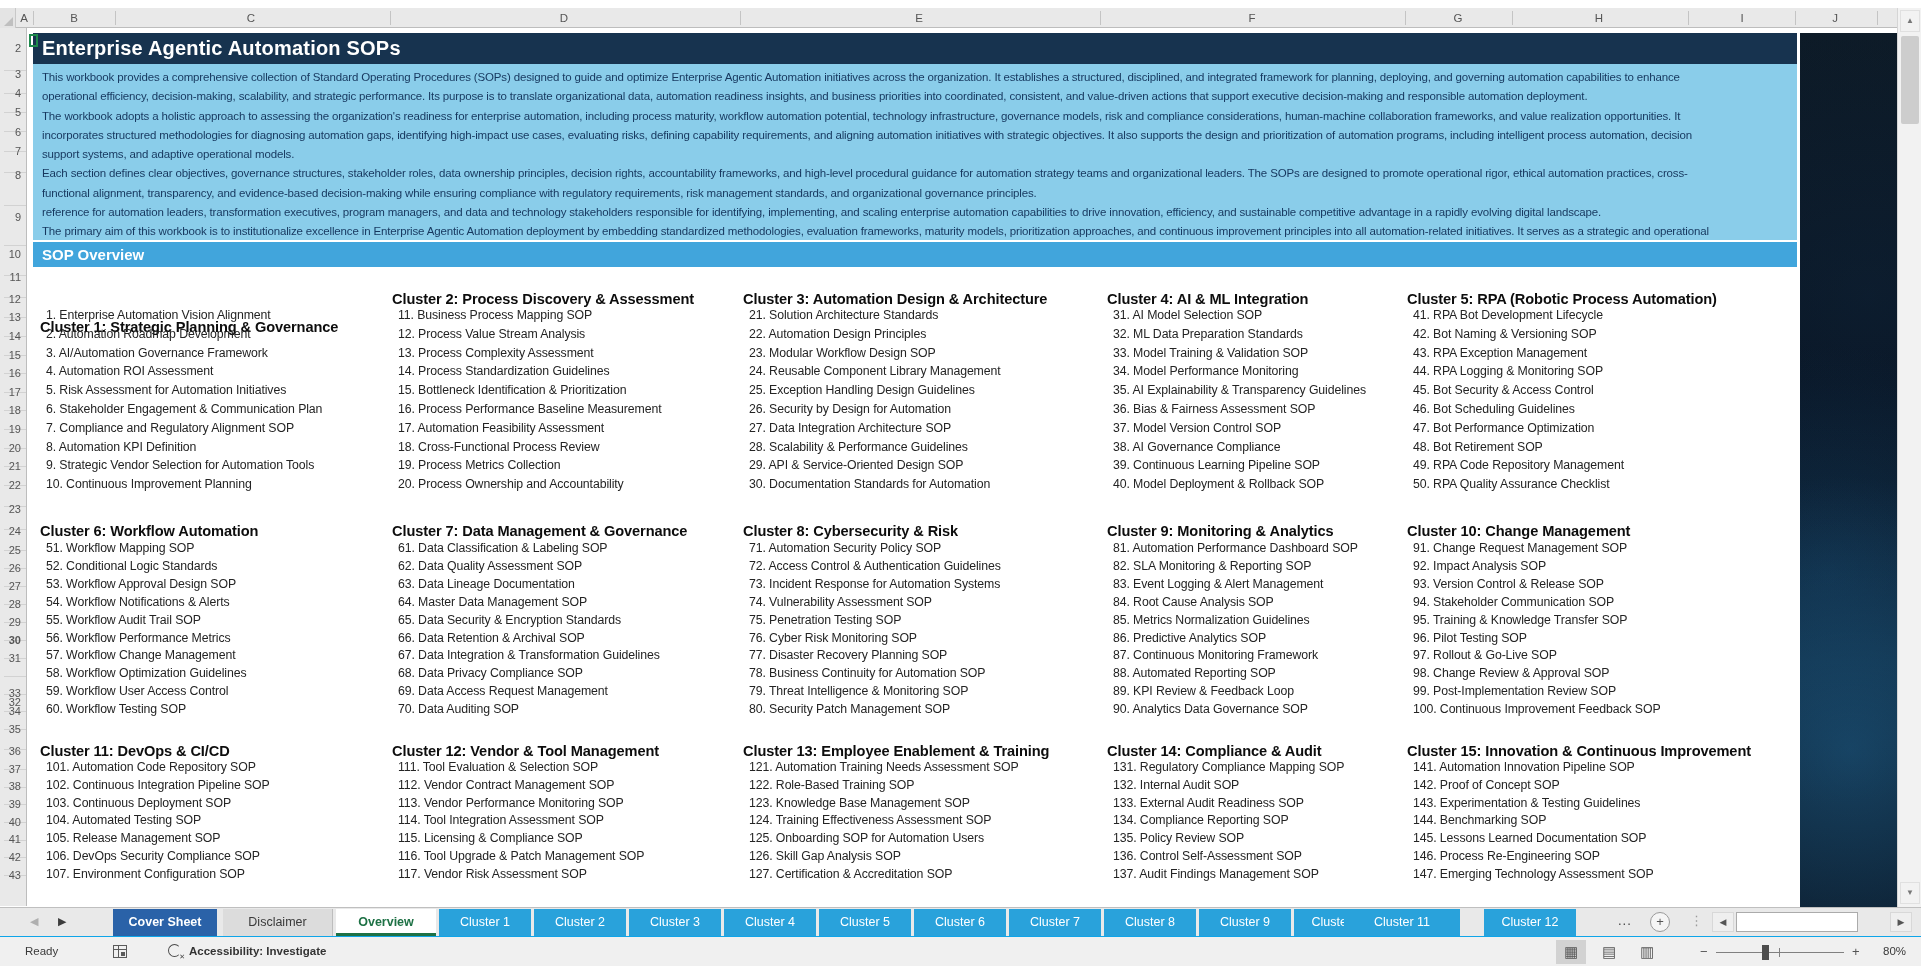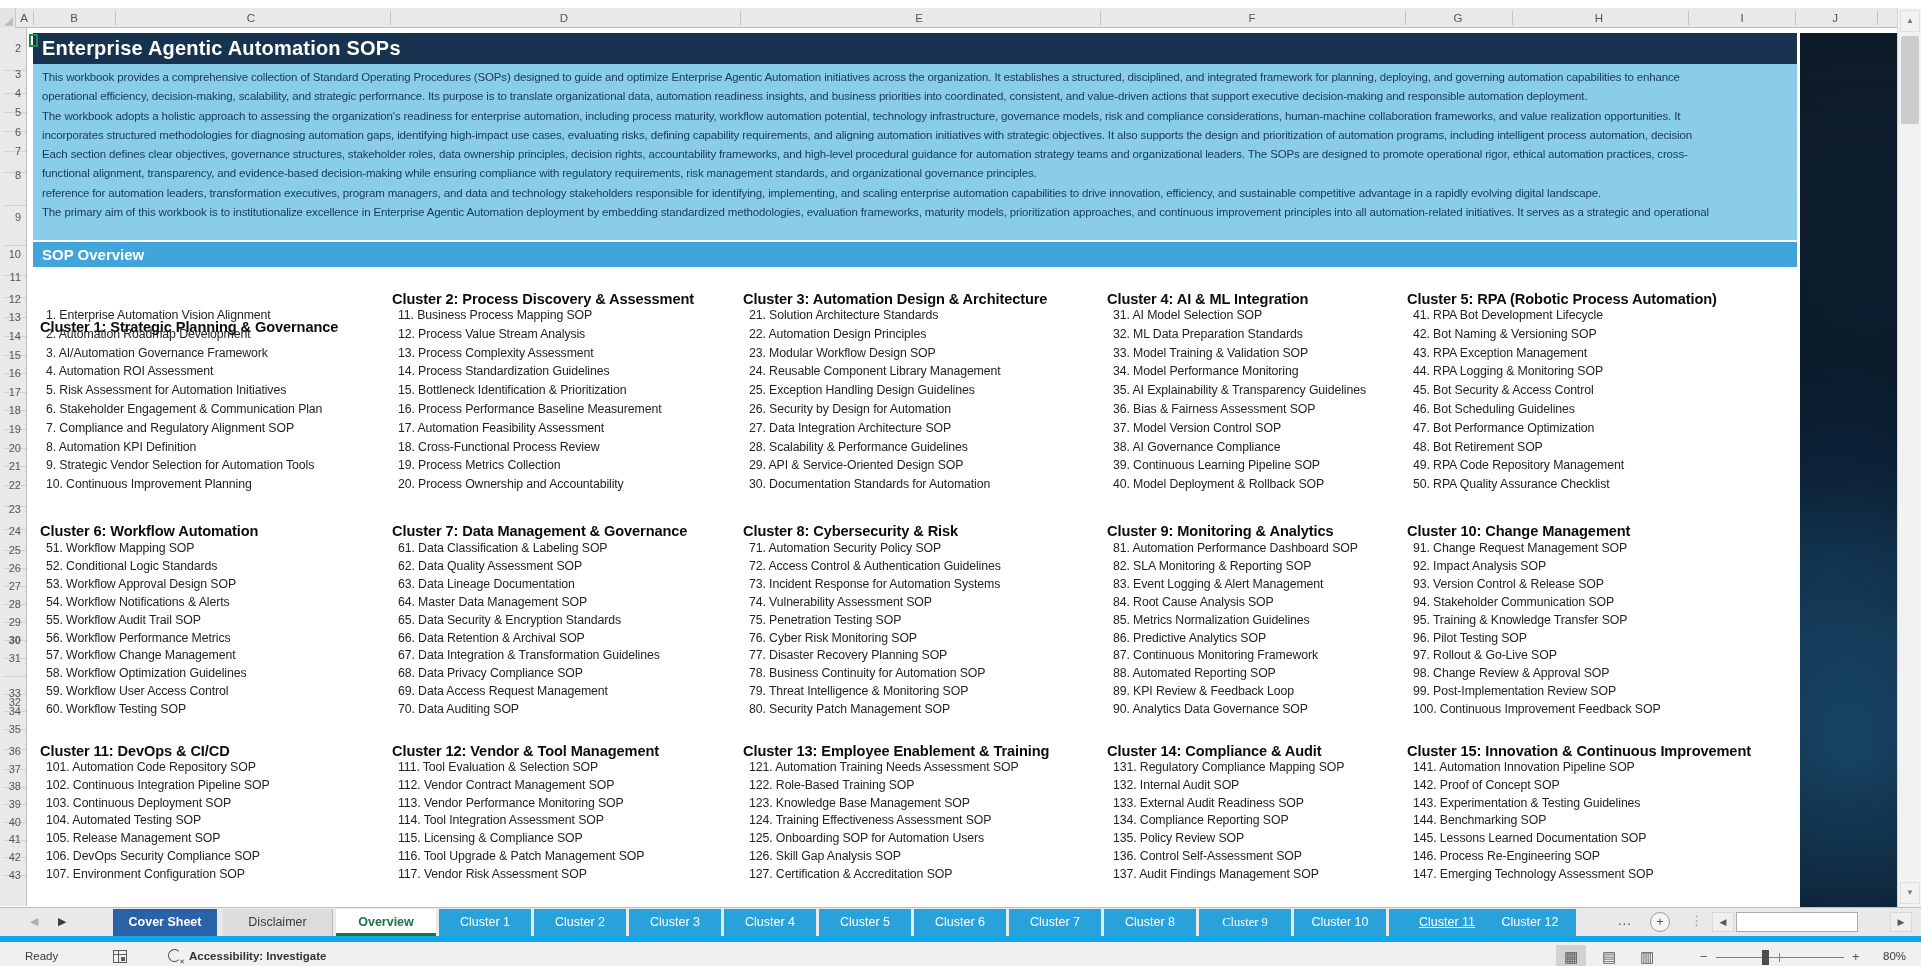--- a/index.html
+++ b/index.html
@@ -51,21 +51,21 @@
   .tab-gray { background:#DCDCDC; color:#3a3a3a; border-right:1px solid #BDBDBD; }
   .tab-active { background:#FFFFFF; color:#1E7145; font-weight:bold; border-bottom:3px solid #1E7145; }
   .tab-blue { background:#29A2DB; color:#fff; }
   #tab-more { position:absolute; top:5px; font-size:13px; color:#444; letter-spacing:1px; }
   #add-sheet { position:absolute; top:4px; width:20px; height:20px; border:1px solid #9a9a9a; border-radius:50%; color:#555; font-size:13px; line-height:18px; text-align:center; background:#F5F5F5; }
   #tab-divider { position:absolute; top:5px; color:#9a9a9a; font-size:13px; }
   .hs-btn { position:absolute; top:4px; width:22px; height:20px; background:#EFEFEF; border:1px solid #D8D8D8; color:#555; font-size:9px; text-align:center; line-height:18px; }
   #hs-thumb { position:absolute; top:4px; left:1736px; width:122px; height:20px; background:#FFFFFF; border:1px solid #ABABAB; }
 
   
-  #statusbar { position:absolute; left:0; top:936px; width:1921px; height:30px; background:#F0F0F0; border-top:6px solid #0ea5e9; font-size:11.5px; color:#3a3a3a; }
+  #statusbar { position:absolute; left:0; top:936px; width:1921px; height:30px; background:#F0F0F0; border-top:1px solid #0ea5e9; font-size:11.5px; color:#3a3a3a; }
   #ready-label { position:absolute; left:25px; top:8px; }
   #macro-icon { position:absolute; left:113px; top:8px; width:14px; height:13px; border:1px solid #5a5a5a; background:linear-gradient(#5a5a5a,#5a5a5a) 0 3px/14px 1px no-repeat, linear-gradient(#5a5a5a,#5a5a5a) 4px 0/1px 13px no-repeat; }
   #macro-icon:after { content:""; position:absolute; right:1px; bottom:1px; width:4px; height:4px; background:#5a5a5a; }
   #acc-icon { position:absolute; left:168px; top:7px; width:13px; height:13px; border:1.6px solid #4a4a4a; border-radius:50%; border-right-color:transparent; }
   #acc-icon:after { content:"✕"; position:absolute; right:-5px; bottom:-5px; font-size:7px; color:#4a4a4a; }
   #acc-label { position:absolute; left:189px; top:8px; font-weight:bold; color:#333; }
   .viewbtn { position:absolute; top:3px; width:30px; height:24px; text-align:center; font-size:15px; color:#555; line-height:24px; }
   .viewbtn.sel { background:#D2D2D2; }
   #zoom-minus { position:absolute; left:1700px; top:7px; color:#555; font-size:13px; }
   #zoom-track { position:absolute; left:1716px; top:15px; width:128px; height:1px; background:#808080; }
@@ -188,20 +188,21 @@
       <div class="rowsep" style="top: 847px;"></div>
       <div class="rowlabel" style="top: 847px;">43</div>
     </div>
 
   <div id="title-band" style="background: rgb(23, 51, 79);">Enterprise Agentic Automation SOPs</div>
   <div id="desc-band" style="background: rgb(138, 205, 234); color: rgb(22, 55, 94);">
       <div class="desc-line">This workbook provides a comprehensive collection of Standard Operating Procedures (SOPs) designed to guide and optimize Enterprise Agentic Automation initiatives across the organization. It establishes a structured, disciplined, and integrated framework for planning, deploying, and governing automation capabilities to enhance</div>
       <div class="desc-line">operational efficiency, decision-making, scalability, and strategic performance. Its purpose is to translate organizational data, automation readiness insights, and business priorities into coordinated, consistent, and value-driven actions that support executive decision-making and responsible automation deployment.</div>
       <div class="desc-line">The workbook adopts a holistic approach to assessing the organization's readiness for enterprise automation, including process maturity, workflow automation potential, technology infrastructure, governance models, risk and compliance considerations, human-machine collaboration frameworks, and value realization opportunities. It</div>
       <div class="desc-line">incorporates structured methodologies for diagnosing automation gaps, identifying high-impact use cases, evaluating risks, defining capability requirements, and aligning automation initiatives with strategic objectives. It also supports the design and prioritization of automation programs, including intelligent process automation, decision</div>
+      <div class="desc-line">support systems, and adaptive operational models.</div>
       <div class="desc-line">Each section defines clear objectives, governance structures, stakeholder roles, data ownership principles, decision rights, accountability frameworks, and high-level procedural guidance for automation strategy teams and organizational leaders. The SOPs are designed to promote operational rigor, ethical automation practices, cross-</div>
       <div class="desc-line">functional alignment, transparency, and evidence-based decision-making while ensuring compliance with regulatory requirements, risk management standards, and organizational governance principles.</div>
       <div class="desc-line">reference for automation leaders, transformation executives, program managers, and data and technology stakeholders responsible for identifying, implementing, and scaling enterprise automation capabilities to drive innovation, efficiency, and sustainable competitive advantage in a rapidly evolving digital landscape.</div>
       <div class="desc-line">The primary aim of this workbook is to institutionalize excellence in Enterprise Agentic Automation deployment by embedding standardized methodologies, evaluation frameworks, maturity models, prioritization approaches, and continuous improvement principles into all automation-related initiatives. It serves as a strategic and operational</div>
     </div>
   <div id="sop-band" style="background: rgb(65, 165, 220);">SOP Overview</div>
   <div id="cluster-grid">
       <div class="cluster-title" style="left: 40px; top: 291px; margin-top: 28px;">Cluster 1: Strategic Planning &amp; Governance</div>
       <div class="cluster-item" style="left: 46px; top: 308px;">1. Enterprise Automation Vision Alignment</div>
       <div class="cluster-item" style="left: 46px; top: 326.8px;">2. Automation Roadmap Development</div>
@@ -371,23 +372,23 @@
         <div class="tab tab-gray" style="left: 223px; width: 110px;">Disclaimer</div>
         <div class="tab tab-active" style="left: 336px; width: 100px;">Overview</div>
         <div class="tab tab-blue" style="left: 439px; width: 92px;">Cluster 1</div>
         <div class="tab tab-blue" style="left: 534px; width: 92px;">Cluster 2</div>
         <div class="tab tab-blue" style="left: 629px; width: 92px;">Cluster 3</div>
         <div class="tab tab-blue" style="left: 724px; width: 92px;">Cluster 4</div>
         <div class="tab tab-blue" style="left: 819px; width: 92px;">Cluster 5</div>
         <div class="tab tab-blue" style="left: 914px; width: 92px;">Cluster 6</div>
         <div class="tab tab-blue" style="left: 1009px; width: 92px;">Cluster 7</div>
         <div class="tab tab-blue" style="left: 1104px; width: 92px;">Cluster 8</div>
-        <div class="tab tab-blue" style="left: 1199px; width: 92px; font-family: Liberation Serif, serif;">Cluster 9</div>
+        <div class="tab tab-blue" style="left: 1199px; width: 92px;">Cluster 9</div>
         <div class="tab tab-blue" style="left: 1294px; width: 92px;">Cluster 10</div>
-        <div class="tab tab-blue" style="left: 1389px; width: 116px; text-decoration: underline;">Cluster 11</div>
+        <div class="tab tab-blue" style="left: 1344px; width: 116px;">Cluster 11</div>
         <div class="tab tab-blue" style="left: 1484px; width: 92px;">Cluster 12</div>
       </div>
     <div id="tab-more" style="left:1618px;">...</div>
     <div id="add-sheet" style="left:1650px;">+</div>
     <div id="tab-divider" style="left:1690px;">⋮</div>
     <div class="hs-btn" style="left:1712px;">◀</div>
     <div id="hs-thumb"></div>
     <div class="hs-btn" style="left:1890px;">▶</div>
   </div>
 

